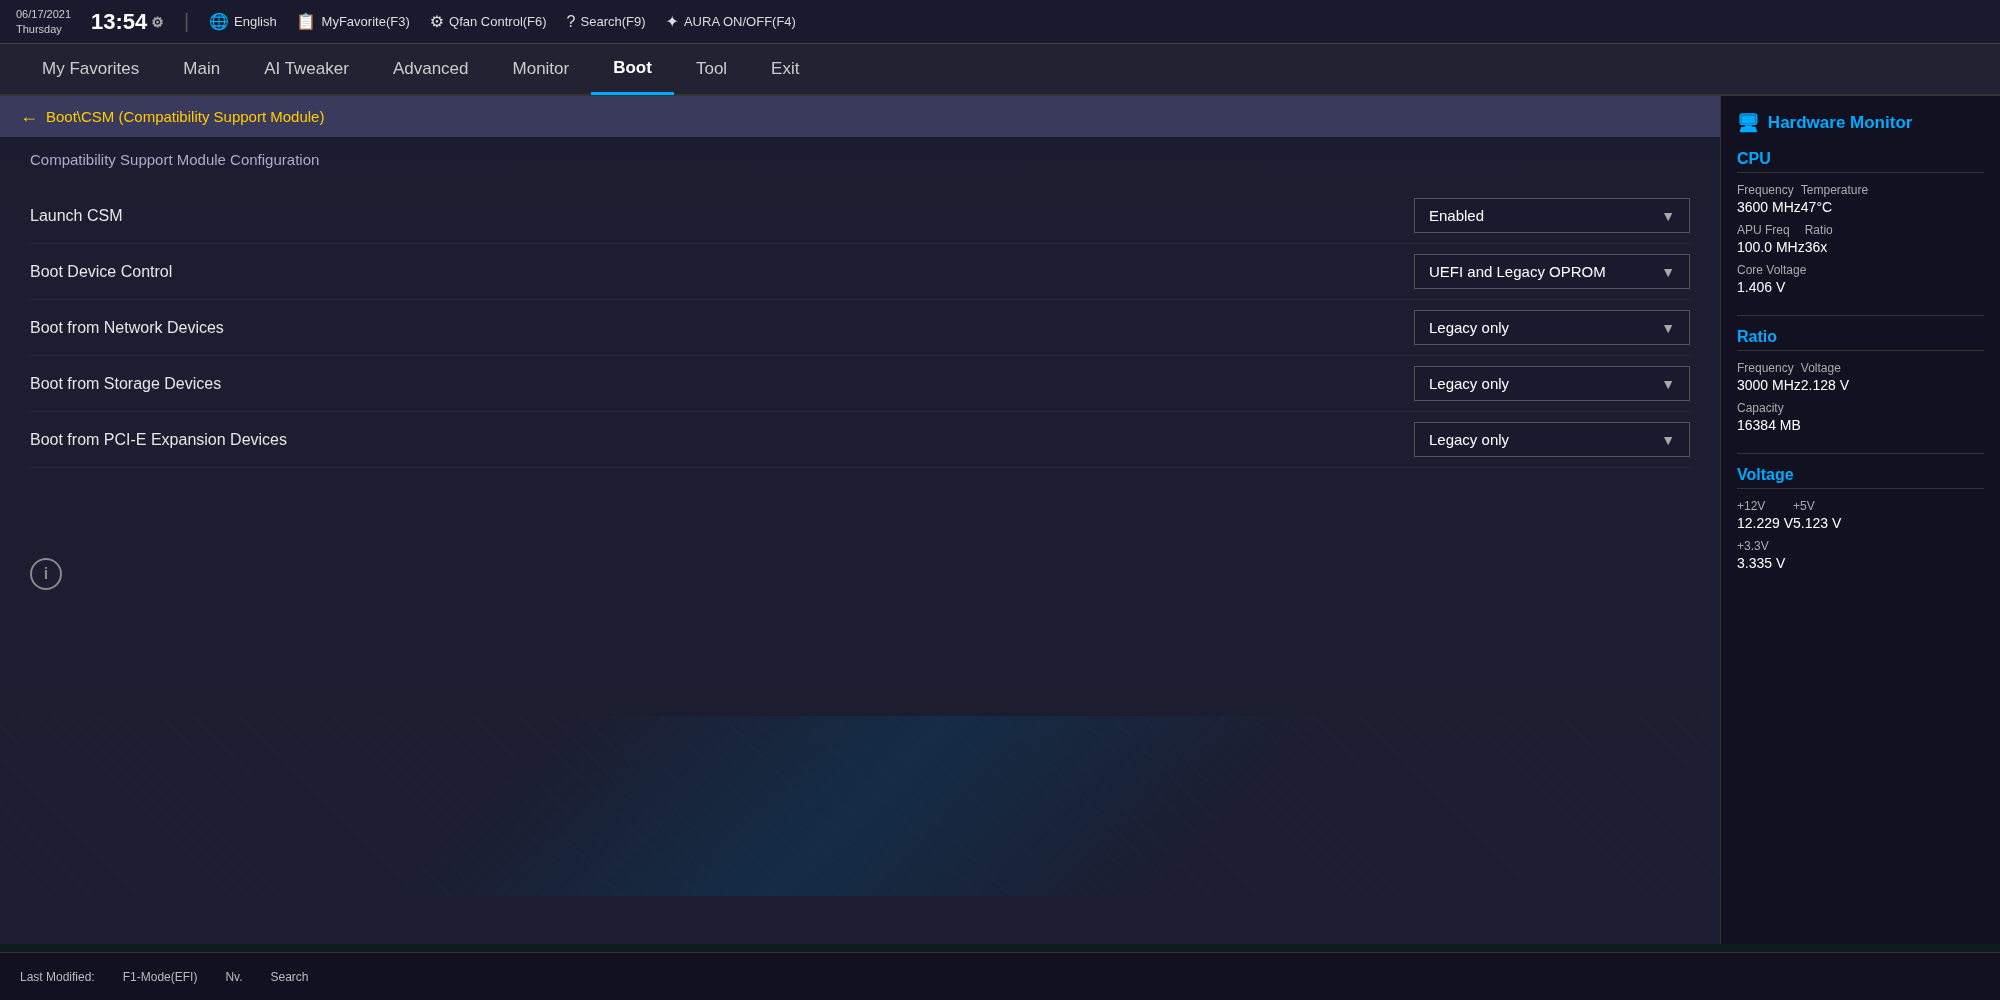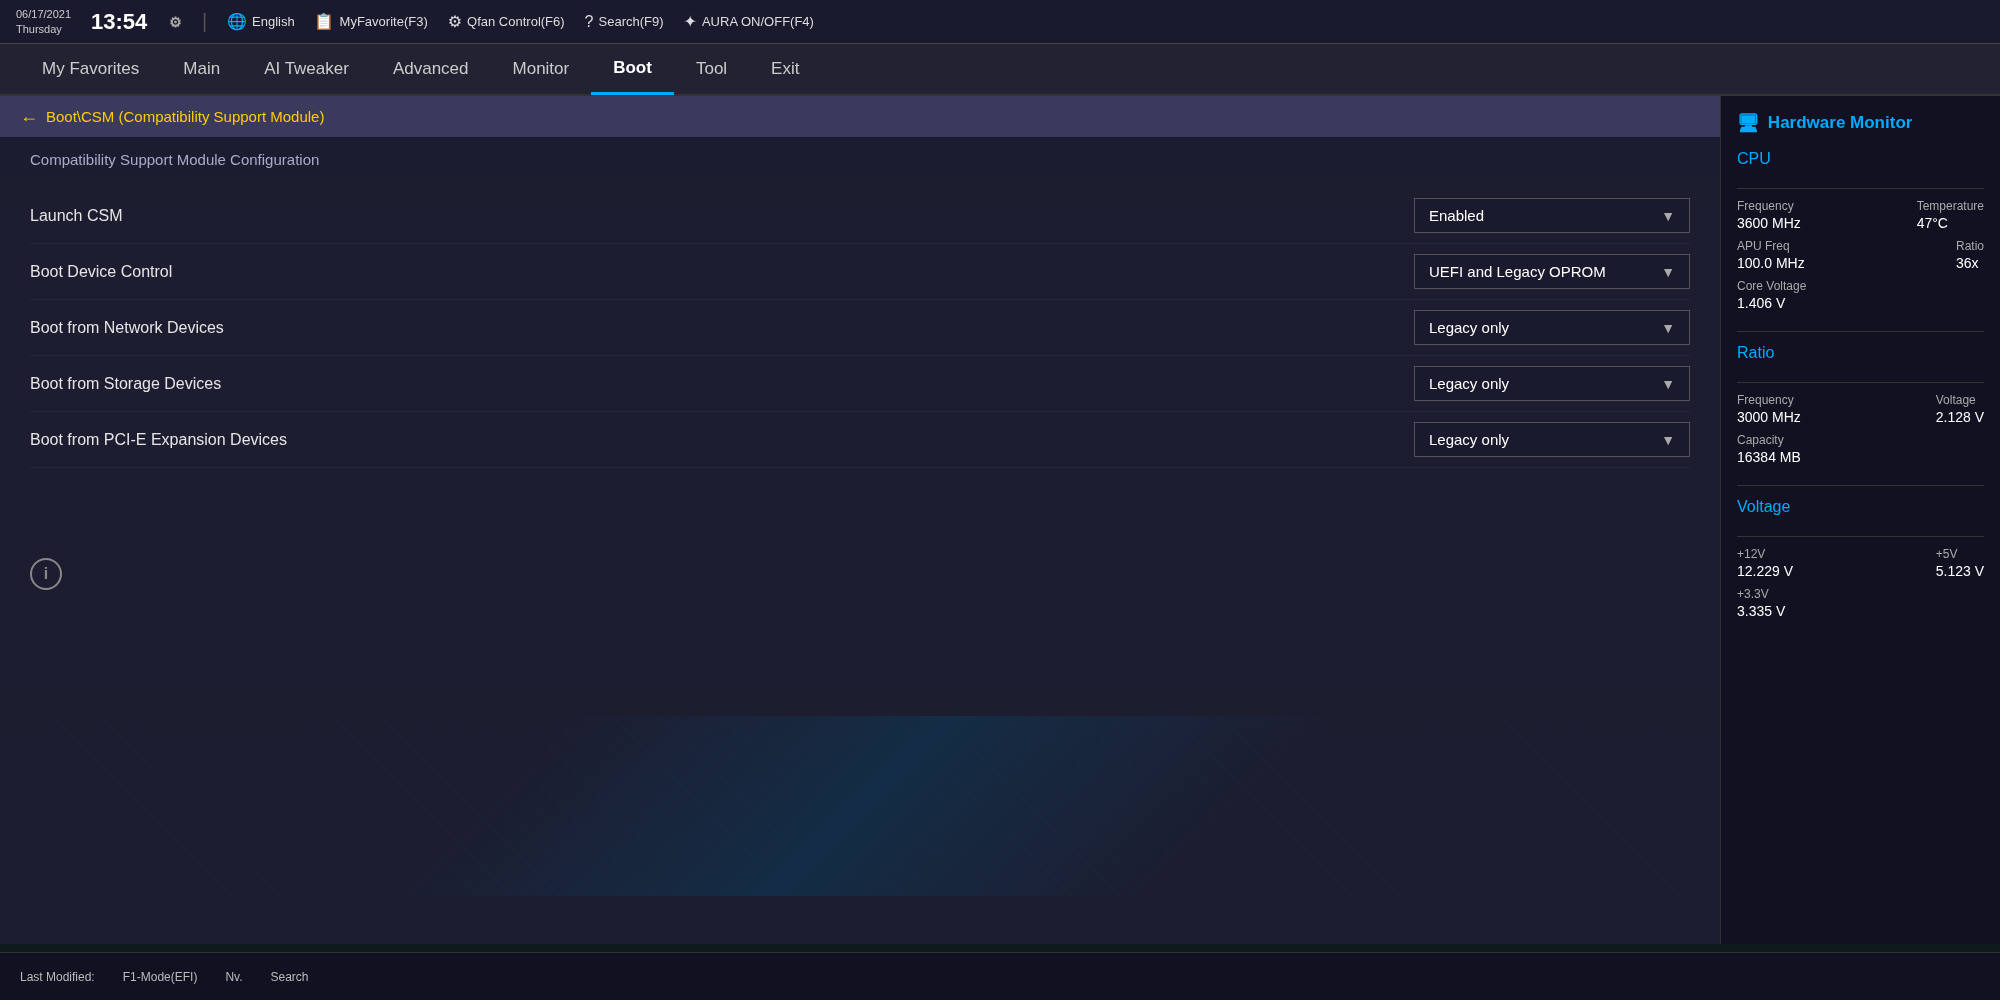--- a/index.html
+++ b/index.html
@@ -39,21 +39,21 @@
       color: #ccc;
       font-size: 11px;
       line-height: 1.3;
     }
     .top-bar .time {
       font-size: 22px;
       font-weight: bold;
       color: #fff;
       display: flex;
       align-items: center;
-      gap: 22px;
+      gap: 4px;
     }
     .top-bar .gear-icon {
       font-size: 14px;
       color: #aaa;
     }
 
     .top-bar-divider {
       color: #555;
       font-size: 20px;
     }
@@ -191,28 +191,27 @@
     .sidebar-title .hw-icon {
       font-size: 18px;
     }
 
     .sidebar-section {
       margin-bottom: 20px;
     }
     .sidebar-section-title {
       color: #00aaff;
       font-size: 16px;
-      font-weight: normal;
+      font-weight: bold;
       margin-bottom: 10px;
-      padding-bottom: 20px;
+      padding-bottom: 4px;
       border-bottom: 1px solid #333;
     }
     .sidebar-row {
       display: flex;
-      justify-content: space-between;
       margin-bottom: 8px;
     }
     .sidebar-col {
       display: flex;
       flex-direction: column;
       gap: 2px;
     }
     .sidebar-col-label {
       color: #aaa;
       font-size: 12px;

